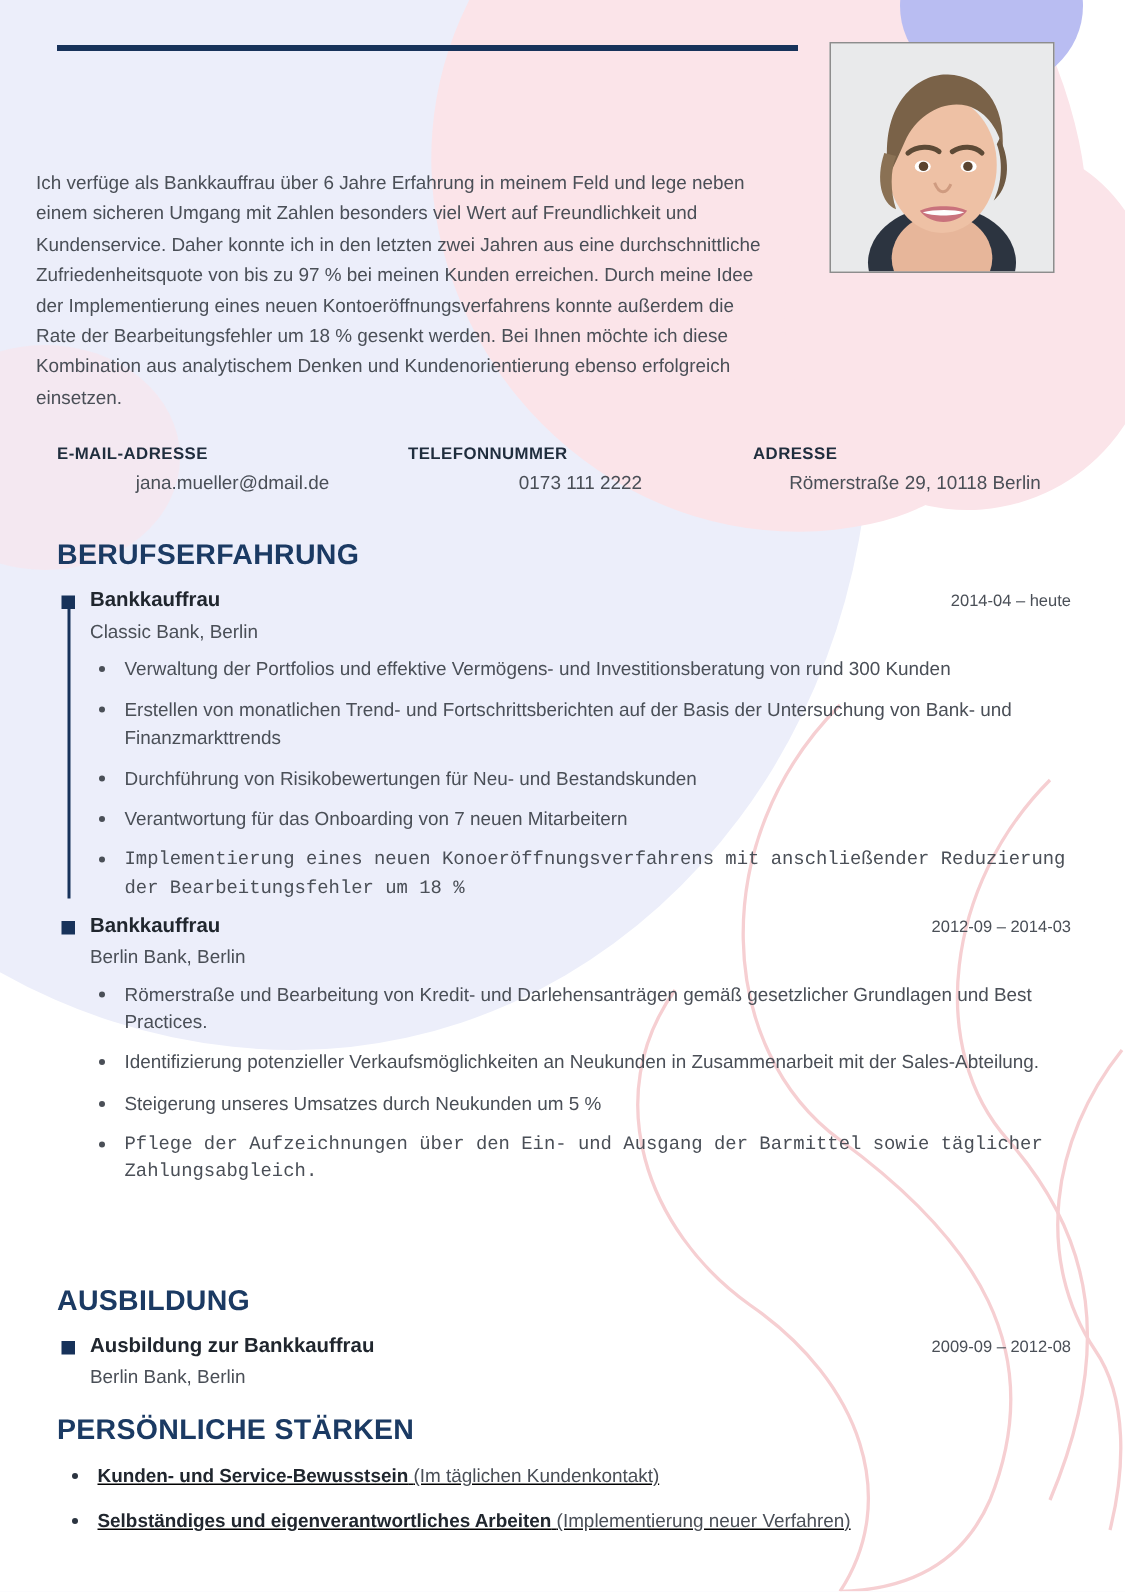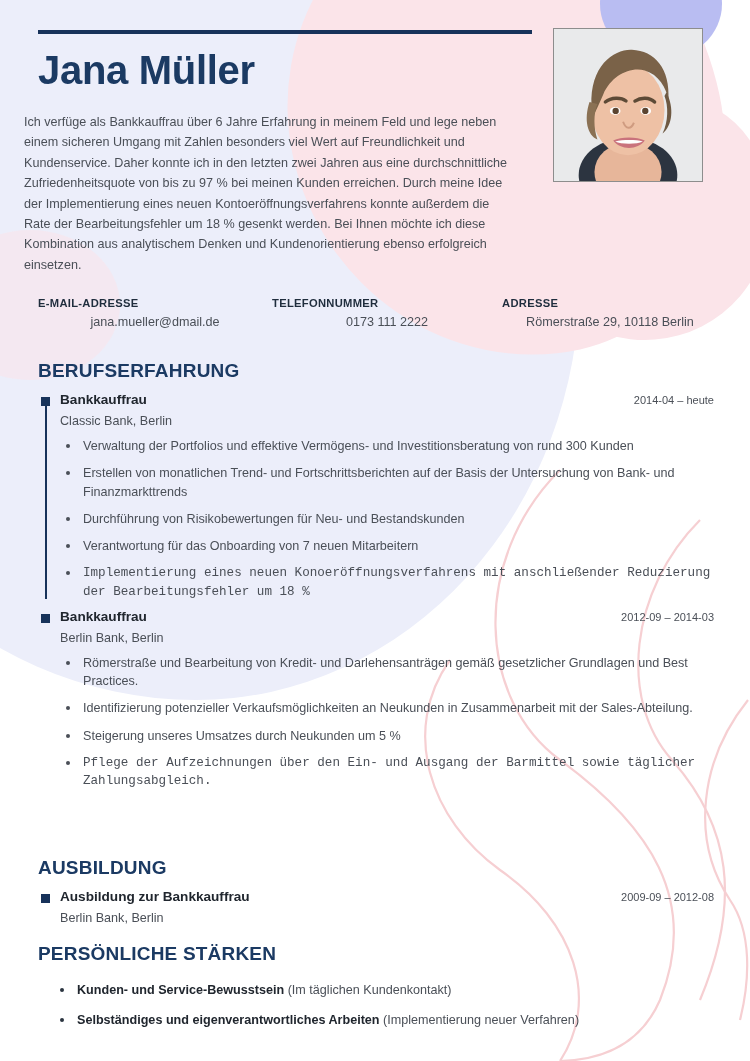--- a/index.html
+++ b/index.html
@@ -238,22 +238,23 @@
     top: 7px;
     width: 4px;
     height: 4px;
     border-radius: 50%;
     background: #4a4f57;
   }
 
   
   .strength-list {
     list-style: none;
-    margin: 16px;
+    margin: 4px;
     padding: 0;
+    text-decoration: underline;
   }
   .strength-list li {
     position: relative;
     padding-left: 23px;
     font-size: 12.6px;
     line-height: 1.5;
     color: #4a4f57;
     margin-bottom: 11px;
   }
   .strength-list li::before {
@@ -288,21 +289,20 @@
         <path d="M560 470 C 470 560, 478 700, 560 760 C 650 826, 700 900, 660 1000 C 640 1046, 600 1060, 560 1061"></path>
         <path d="M700 520 C 630 590, 618 700, 672 760 C 730 826, 742 900, 700 1000"></path>
         <path d="M450 660 C 400 730, 430 820, 500 870 C 575 922, 600 1000, 560 1061"></path>
         <path d="M748 700 C 700 760, 690 840, 730 900 C 752 932, 750 980, 740 1020"></path>
       </g>
     </svg>
   </div>
 
   <div class="rule"></div>
 
-  <h1 class="name">Jana Müller</h1>
 
   <div class="photo">
     <svg viewBox="0 0 150 154">
       <rect width="150" height="154" fill="#e9eaeb"></rect>
       <ellipse cx="75" cy="148" rx="50" ry="38" fill="#2c3440"></ellipse>
       <ellipse cx="75" cy="145" rx="34" ry="30" fill="#e7b69a"></ellipse>
       <ellipse cx="75" cy="82" rx="37" ry="46" fill="#eec1a5"></ellipse>
       <path d="M38 78 C 36 36, 62 20, 79 21 C 102 22, 118 40, 116 72 C 114 60, 106 46, 92 42 C 76 38, 58 48, 50 66 C 46 75, 42 84, 38 92 Z" fill="#7a6248"></path>
       <path d="M36 74 C 30 92, 34 108, 44 112 C 40 100, 40 86, 44 76 Z" fill="#8a7154"></path>
       <path d="M114 64 C 122 80, 120 98, 110 106 C 116 94, 116 78, 112 68 Z" fill="#6e5942"></path>

